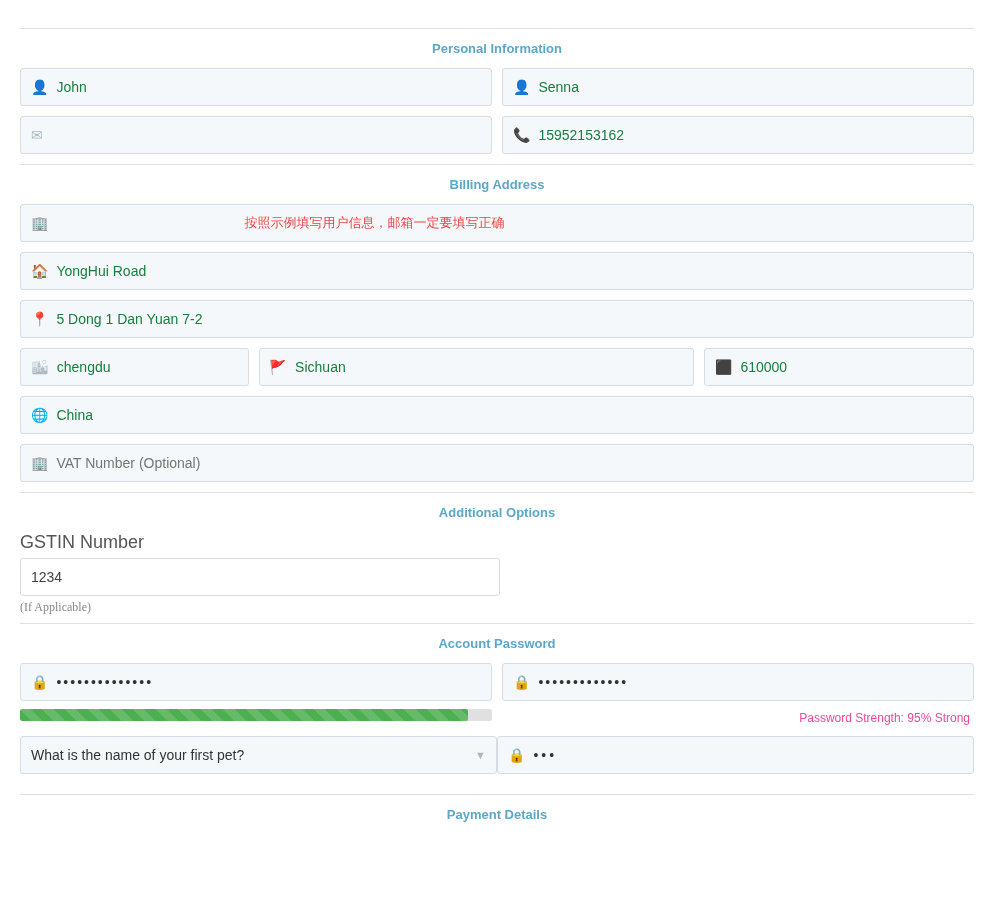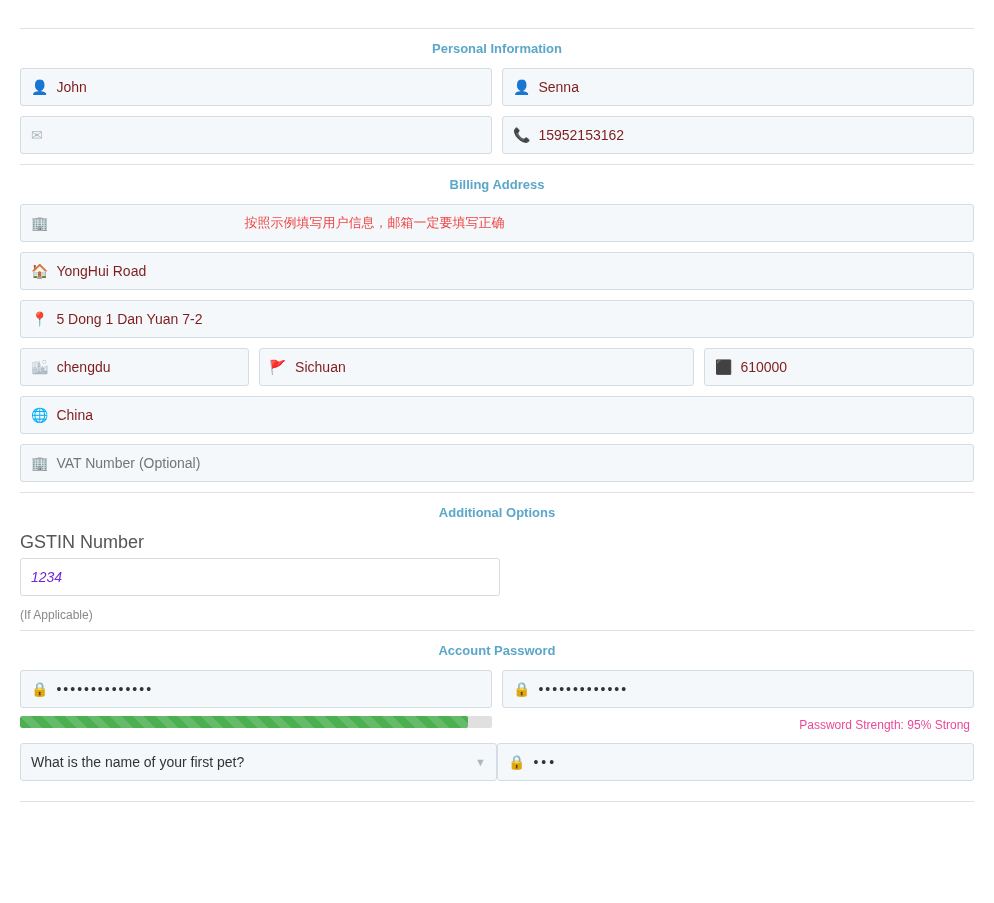--- a/index.html
+++ b/index.html
@@ -42,21 +42,21 @@
       margin-right: 8px;
       font-size: 14px;
       flex-shrink: 0;
     }
     .input-wrap input {
       border: none;
       background: transparent;
       outline: none;
       width: 100%;
       font-size: 14px;
-      color: #7f1d1d;
+      color: #15803d;
     }
     .full-width { flex: 1; }
     .half { flex: 1; }
     .city-wrap { flex: 1; }
     .state-wrap { flex: 2; }
     .zip-wrap { flex: 1.2; }
 
     .gstin-label {
       font-size: 18px;
       color: #555;
@@ -71,27 +71,27 @@
       display: flex;
       align-items: center;
       width: 480px;
     }
     .gstin-input-wrap input {
       border: none;
       background: transparent;
       outline: none;
       width: 100%;
       font-size: 14px;
-      color: #6d28d9;
-      font-style: italic;
+      color: #404040;
     }
     .if-applicable {
       font-size: 12px;
       color: #888;
-      margin-top: 12px;
+      margin-top: 4px;
+      font-family: Liberation Serif, serif;
     }
 
     .password-row {
       display: flex;
       gap: 10px;
       margin-bottom: 8px;
     }
     .password-wrap {
       display: flex;
       align-items: center;
@@ -310,13 +310,14 @@
     </div>
     <div class="password-wrap" style="flex:1;">
       <span class="icon">🔒</span>
       <input type="password" value="abc" style="letter-spacing: 3px;">
     </div>
   </div>
 </div>
 
 <div class="section-block" style="margin-top:20px;">
   <hr class="divider">
+  <h2 class="section-title">Payment Details</h2>
 </div>
 
 </body></html>

